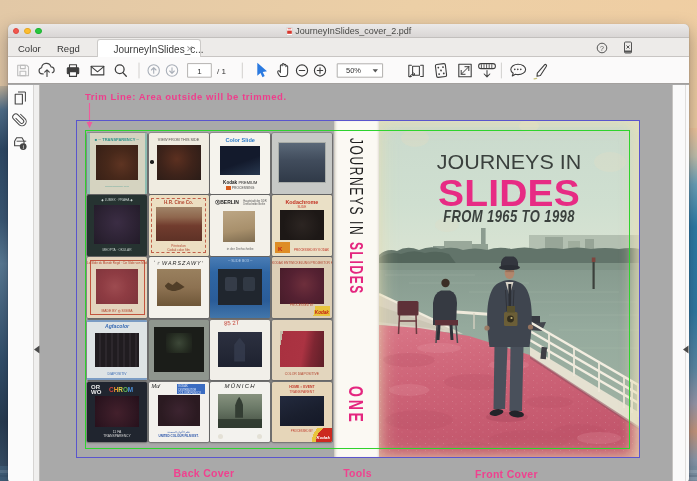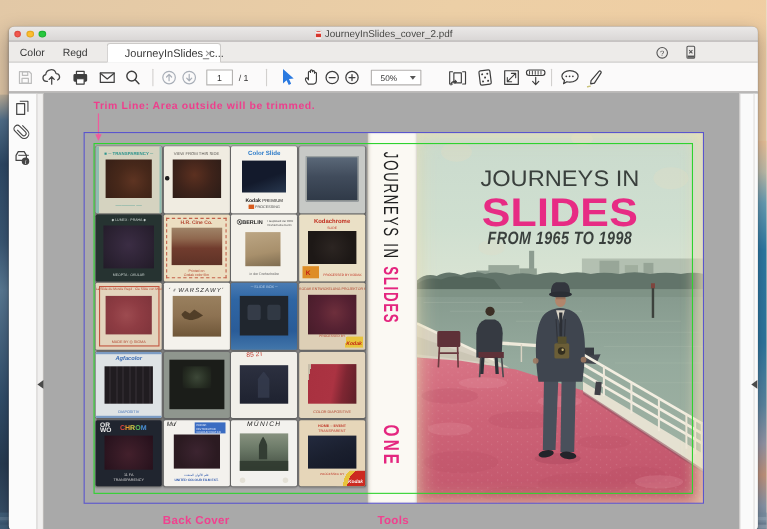--- a/index.html
+++ b/index.html
@@ -518,18 +518,19 @@
           <div class="abs" style="left:0;top:29.5px;width:100%;text-align:center;font-size:21.5px;color:#3a403d;letter-spacing:0px;transform:scaleY(0.95);white-space:nowrap;">JOURNEYS IN</div>
           <div class="abs" style="left:0;top:51.5px;width:100%;text-align:center;font-size:39px;font-weight:bold;color:#e72b84;letter-spacing:0.2px;transform:scaleY(0.93);white-space:nowrap;">SLIDES</div>
           <div class="abs" style="left:0;top:89px;width:100%;text-align:center;font-size:13px;font-weight:bold;font-style:italic;color:#3a403d;letter-spacing:0.4px;transform:scaleY(1.25);white-space:nowrap;">FROM 1965 TO 1998</div>
 
           <div class="abs" style="inset:0;box-shadow:inset 0 0 16px 5px rgba(232,222,178,.45), inset -8px 0 12px rgba(236,226,185,.5), inset 0 5px 8px rgba(228,230,198,.35);"></div>
         </div>
 
         <div class="abs" style="left:67.5px;top:35px;width:564px;height:337.5px;border:1px solid #5a55cd;"></div>
         <div class="abs" style="left:76.5px;top:44.5px;width:545px;height:319.5px;border:1px solid #2ed32e;"></div>
 
-        <div class="abs pinklabel" style="left:140px;top:381.5px;width:112px;">Back Cover</div>
+        <div class="abs pinklabel" style="left:140px;top:381.5px;width:112px;text-align:center;">Back Cover</div>
         <div class="abs pinklabel" style="left:309.5px;top:381.5px;width:80px;text-align:center;">Tools</div>
+        <div class="abs pinklabel" style="left:442.5px;top:382.5px;width:112px;text-align:center;">Front Cover</div>
       </div>
     </div>
   </div>
 </div>
 
 </body></html>

